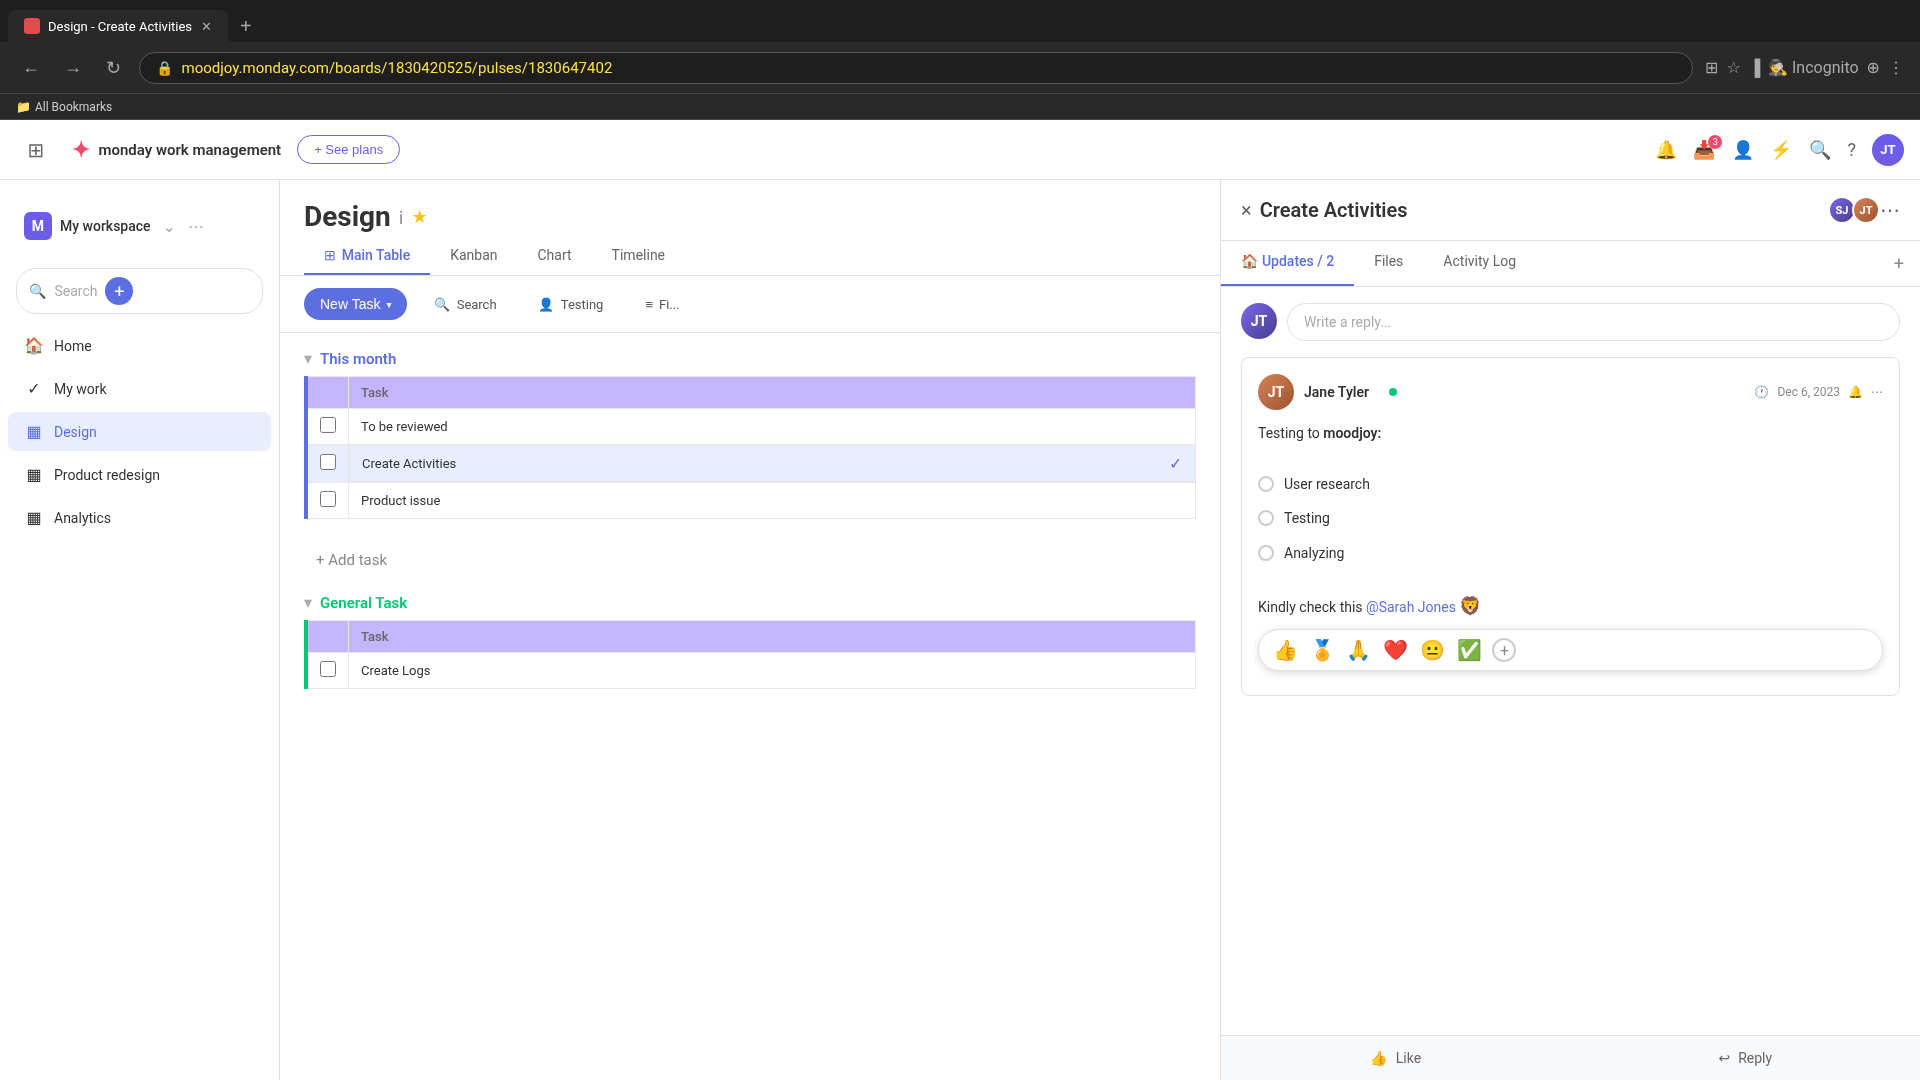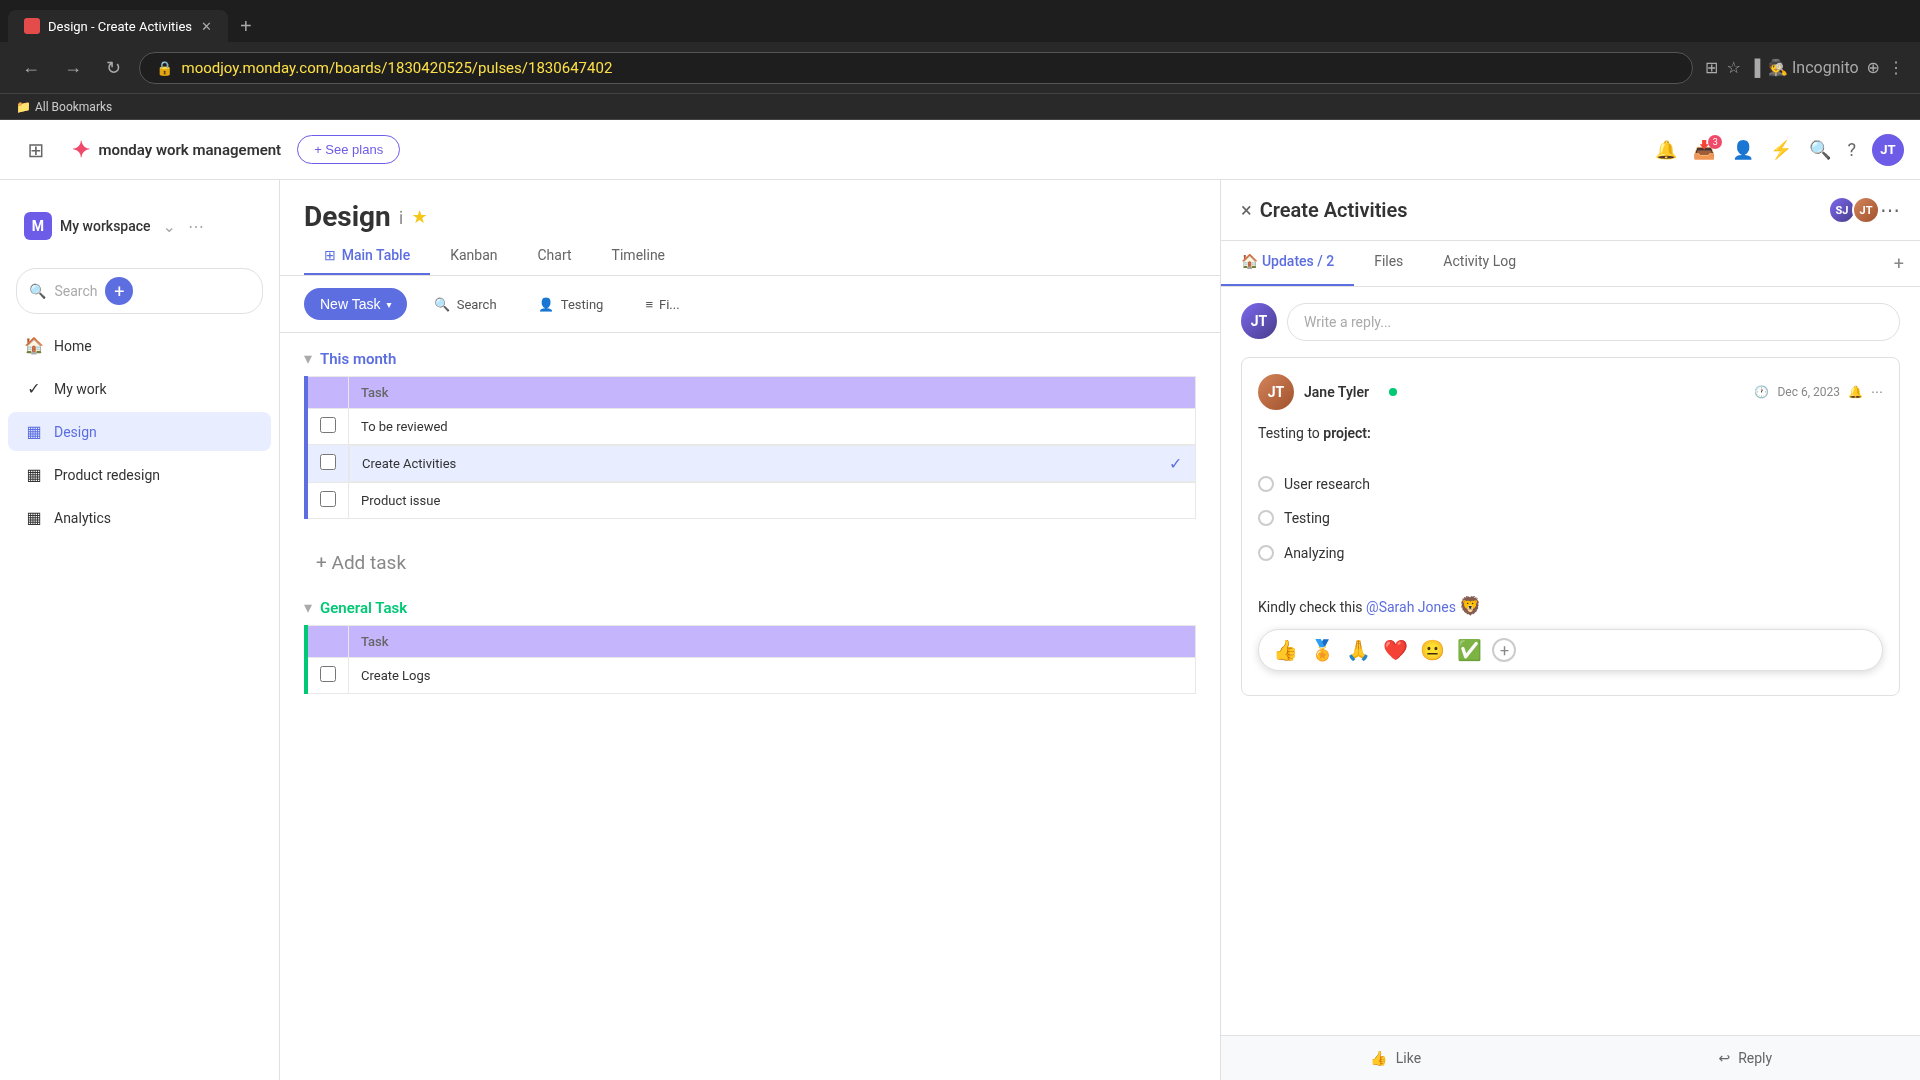--- a/index.html
+++ b/index.html
@@ -60,21 +60,21 @@
     
     .board-content { flex: 1; overflow-y: auto; padding: 16px 24px; }
     .group-header { display: flex; align-items: center; gap: 8px; margin-bottom: 8px; }
     .group-toggle { color: #aaa; cursor: pointer; }
     .group-name { font-size: 15px; font-weight: 600; color: #5c6ee0; }
     .group-table { width: 100%; border-collapse: collapse; margin-bottom: 24px; }
     .group-table th { text-align: left; padding: 8px 12px; background: #c4b5fd; color: #666; font-size: 13px; font-weight: 500; border: 1px solid #e8e8e8; }
     .group-table td { padding: 8px 12px; border: 1px solid #e8e8e8; font-size: 13px; color: #333; }
     .group-table tr.selected td { background: #e8eeff; }
     .task-checkbox { width: 16px; height: 16px; border: 1px solid #ccc; border-radius: 3px; cursor: pointer; }
-    .add-task { color: #888; font-size: 19px; padding: 8px 12px; cursor: pointer; }
+    .add-task { color: #888; font-size: 15px; padding: 8px 12px; cursor: pointer; }
 
     
     .right-panel { width: 700px; background: #fff; border-left: 1px solid #e0e0e0; margin-top: 60px; display: flex; flex-direction: column; overflow: hidden; }
     .panel-header { display: flex; align-items: center; justify-content: space-between; padding: 16px 20px; border-bottom: 1px solid #e0e0e0; }
     .panel-title { font-size: 20px; font-weight: 600; color: #333; }
     .panel-close { color: #666; cursor: pointer; font-size: 20px; }
     .panel-avatars { display: flex; align-items: center; gap: 4px; }
     .panel-avatar { width: 28px; height: 28px; border-radius: 50%; background: #6c5ce7; display: flex; align-items: center; justify-content: center; color: white; font-size: 11px; font-weight: bold; border: 2px solid white; }
     .panel-more-icon { color: #666; cursor: pointer; font-size: 20px; }
     .panel-tabs { display: flex; border-bottom: 1px solid #e0e0e0; }
@@ -363,21 +363,21 @@
           <div class="comment-meta">
             <span>🕐</span>
             <span>Dec 6, 2023</span>
             <span>🔔</span>
             <span>⋯</span>
           </div>
         </div>
 
         <div class="comment-body">
           <p>
-            <span>Testing to </span><strong>project:</strong>
+            <span>Testing to </span><strong>moodjoy:</strong>
           </p>
           <br>
           <div class="checklist-item">
             <div class="radio-btn"></div>
             <span>User research</span>
           </div>
           <div class="checklist-item">
             <div class="radio-btn"></div>
             <span>Testing</span>
           </div>

